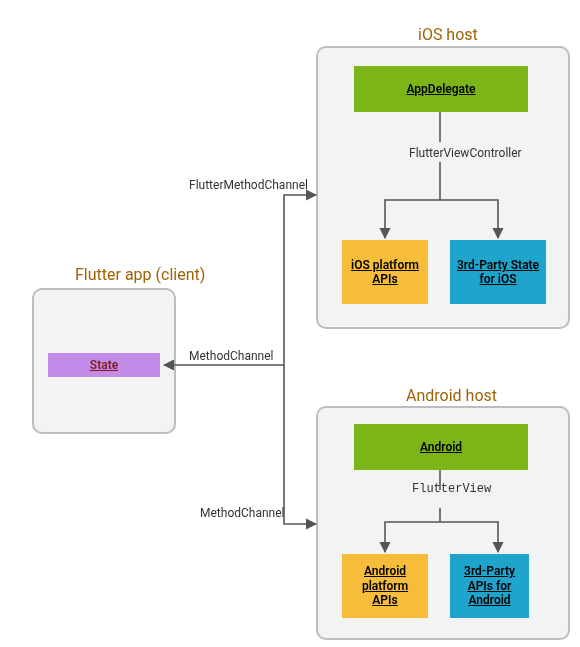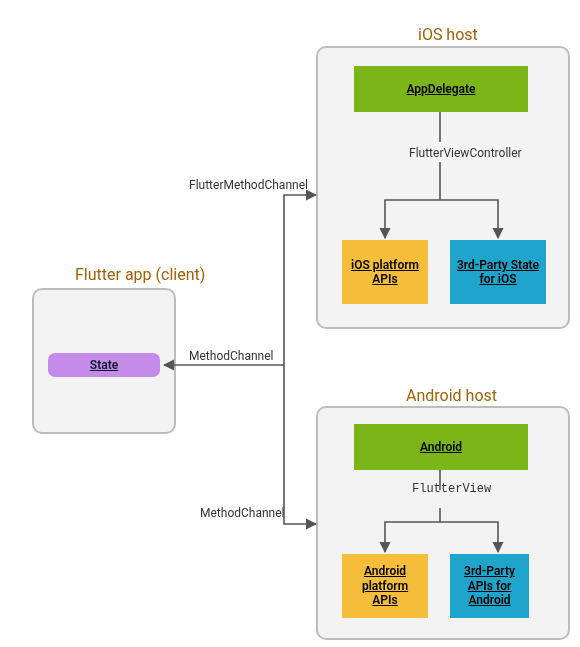--- a/index.html
+++ b/index.html
@@ -32,21 +32,21 @@
     justify-content: center;
     text-align: center;
     font-weight: 600;
     color: #000;
     box-sizing: border-box;
     padding: 4px 6px;
     line-height: 1.2;
     text-decoration: underline;
   }
   .green  { background: #7cb518; } 
-  .purple { background: #c48be9; color: #0f172a; font-weight: 600; border-radius: 7px; }
+  .purple { background: #c48be9; color: #7f1d1d; font-weight: 600; }
   .amber  { background: #f6bd3a; }
   .cyan   { background: #1fa4cc; }
   .edge-label {
     position: absolute;
     font-size: 12px;
     color: #333;
     background: transparent;
   }
   svg.wires {
     position: absolute;

